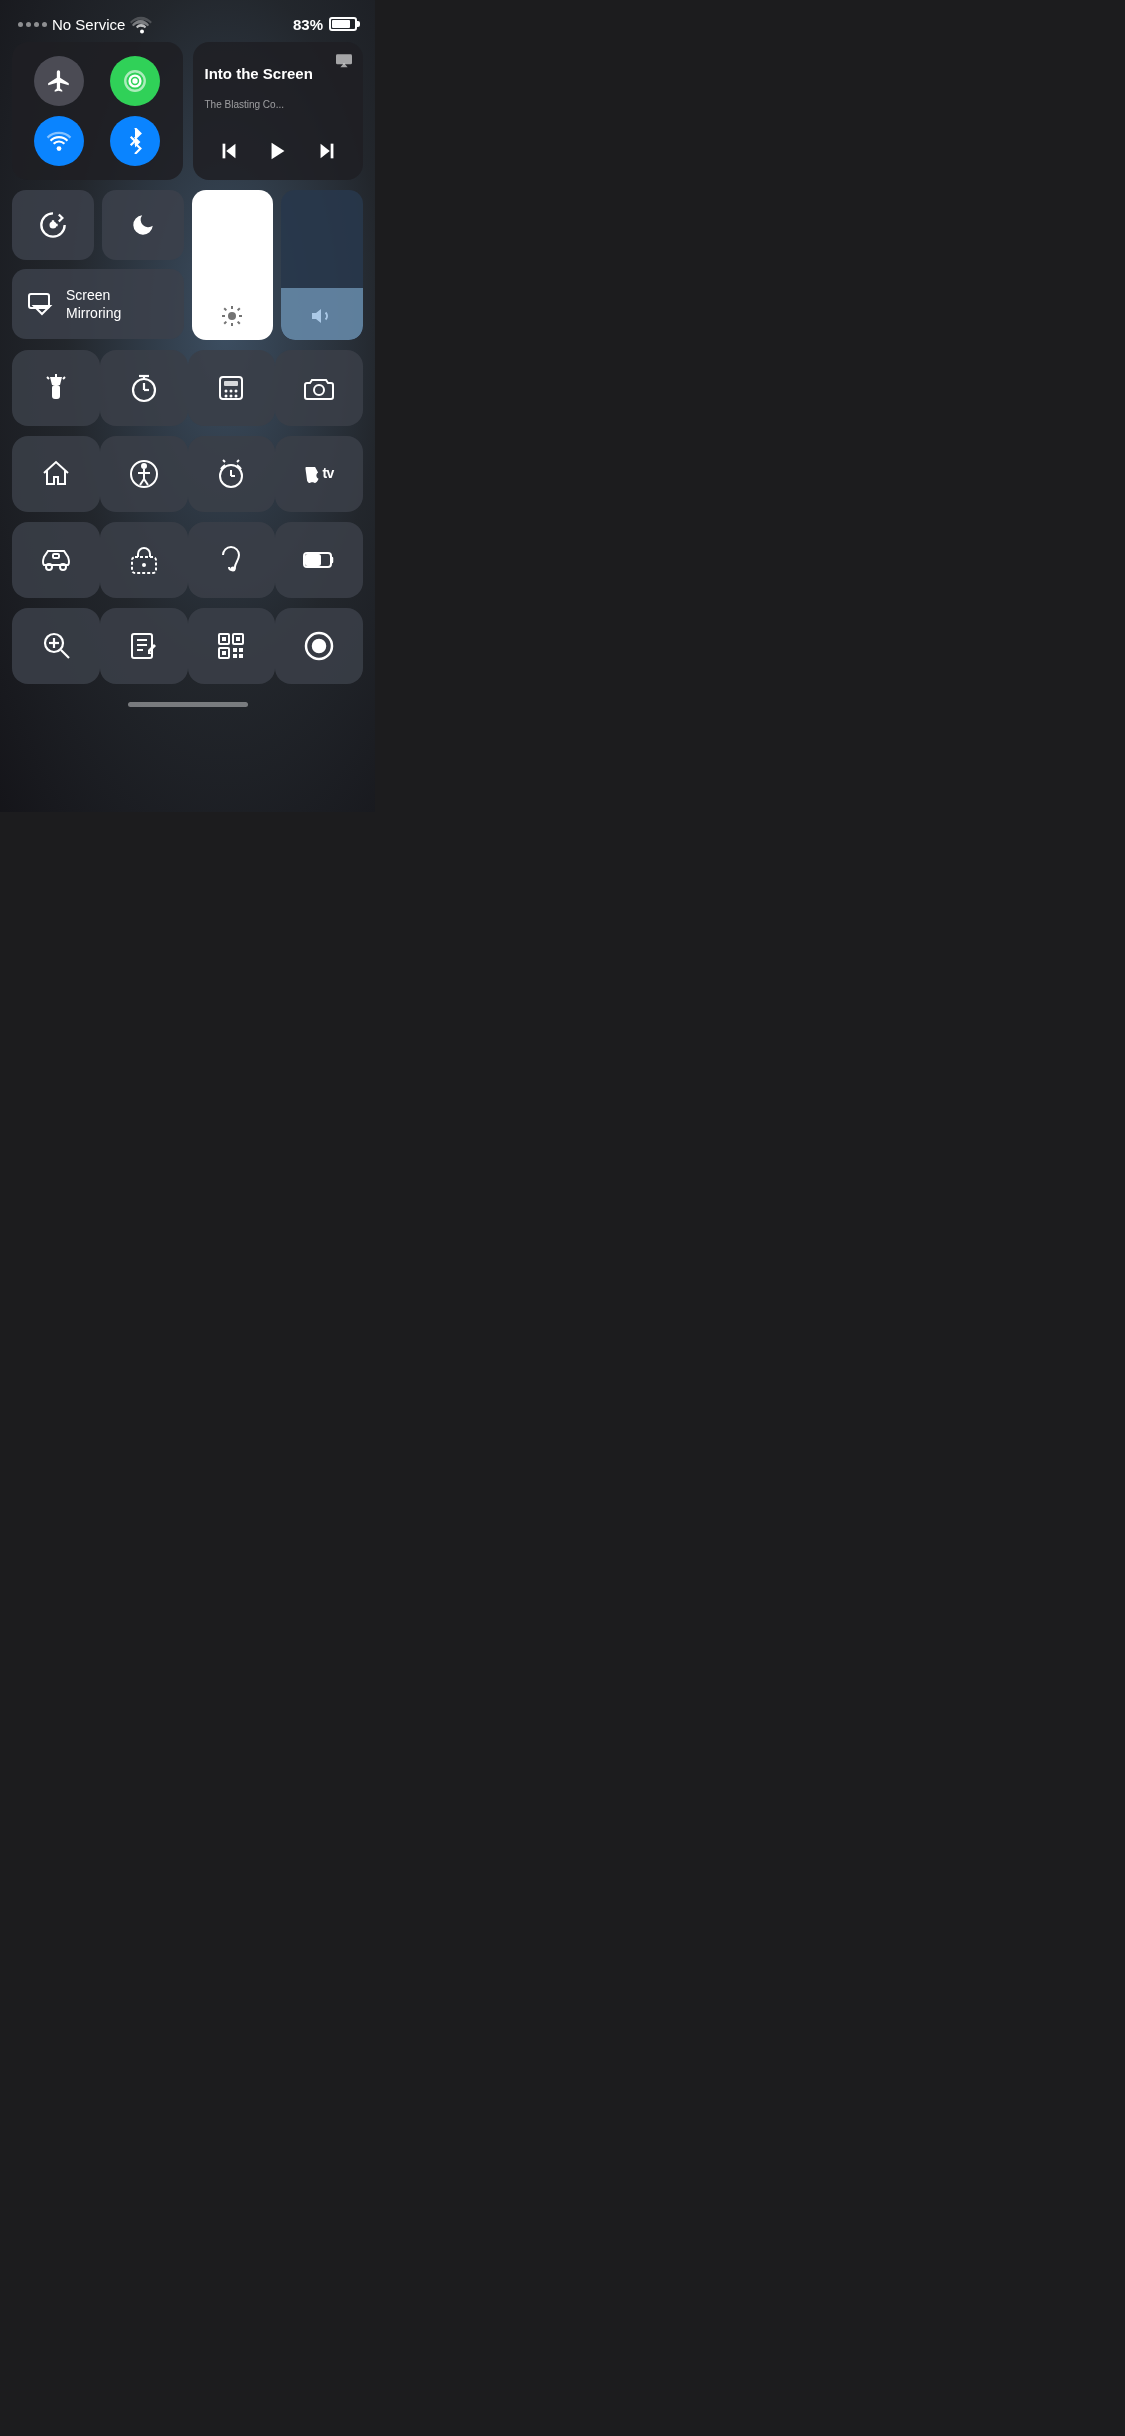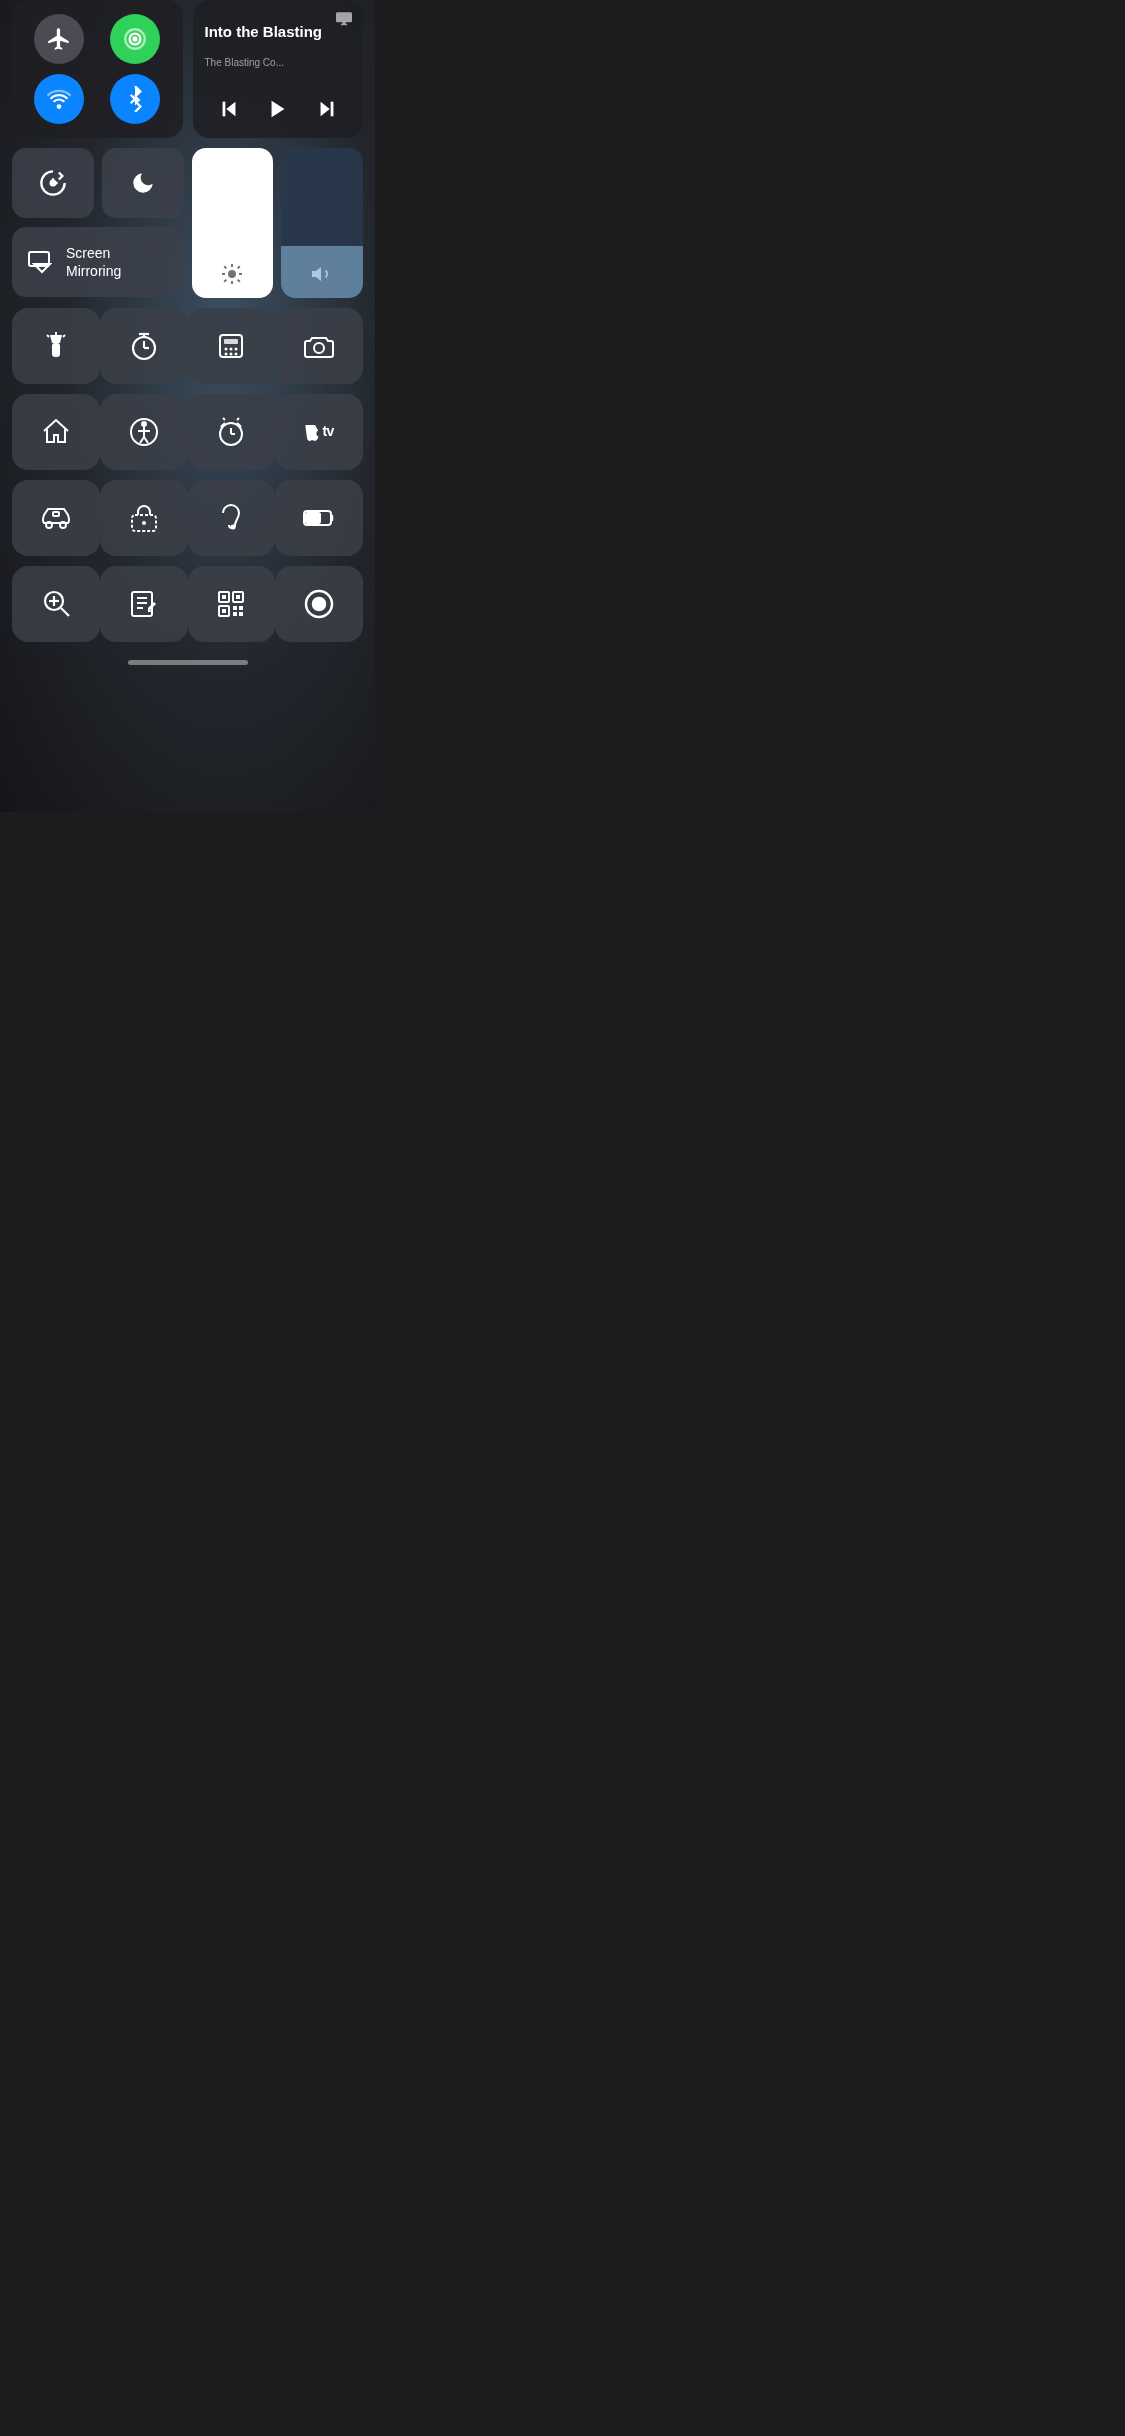--- a/index.html
+++ b/index.html
@@ -255,20 +255,44 @@
     
     .wifi-svg { width: 24px; height: 20px; }
   </style>
 </head>
 <body>
 
 <div class="bg-blur"></div>
 
 <div class="container">
 
+  <div class="status-bar">
+    <div class="status-left">
+      <div class="dots">
+        <div class="dot"></div>
+        <div class="dot"></div>
+        <div class="dot"></div>
+        <div class="dot"></div>
+      </div>
+      <span>No Service</span>
+
+      <svg class="wifi-svg" viewBox="0 0 24 20" fill="white">
+        <path d="M12 15.5a2 2 0 1 1 0 4 2 2 0 0 1 0-4z"></path>
+        <path d="M12 10a8 8 0 0 1 5.66 2.34l1.42-1.42A10 10 0 0 0 2 10.92l1.42 1.42A8 8 0 0 1 12 10z" opacity=".4"></path>
+        <path d="M12 6a12 12 0 0 1 8.49 3.51l1.41-1.41A14 14 0 0 0 0 8.1l1.41 1.41A12 12 0 0 1 12 6z" opacity=".2"></path>
+        <path d="M12 13a4 4 0 0 1 2.83 1.17l1.41-1.41A6 6 0 0 0 6 12.76l1.41 1.41A4 4 0 0 1 12 13z" opacity=".7"></path>
+      </svg>
+    </div>
+    <div class="status-right">
+      <span>83%</span>
+      <div class="battery-icon">
+        <div class="battery-fill"></div>
+      </div>
+    </div>
+  </div>
 
   <div class="top-row">
 
     <div class="connectivity-card">
 
       <div class="conn-btn dark" style="justify-self:center;">
         <svg width="26" height="26" viewBox="0 0 24 24" fill="white">
           <path d="M21 16v-2l-8-5V3.5A1.5 1.5 0 0 0 11.5 2 1.5 1.5 0 0 0 10 3.5V9l-8 5v2l8-2.5V19l-2 1.5V22l3.5-1 3.5 1v-1.5L13 19v-5.5l8 2.5z"></path>
         </svg>
       </div>
@@ -301,21 +325,21 @@
       </div>
     </div>
 
     <div class="music-card">
       <span class="airplay-icon">
         <svg width="18" height="16" viewBox="0 0 24 22" fill="rgba(255,255,255,0.6)">
           <path d="M5 17H3a2 2 0 0 1-2-2V5a2 2 0 0 1 2-2h18a2 2 0 0 1 2 2v10a2 2 0 0 1-2 2h-2"></path>
           <polygon points="12 15 17 21 7 21"></polygon>
         </svg>
       </span>
-      <div class="music-title">Into the Blasting</div>
+      <div class="music-title">Into the Screen</div>
       <div class="music-artist">The Blasting Co...</div>
       <div class="music-controls">
         <button class="music-btn">
           <svg width="22" height="22" viewBox="0 0 24 24" fill="white">
             <polygon points="19,20 9,12 19,4"></polygon>
             <rect x="5" y="4" width="3" height="16"></rect>
           </svg>
         </button>
         <button class="music-btn">
           <svg width="22" height="22" viewBox="0 0 24 24" fill="white">

